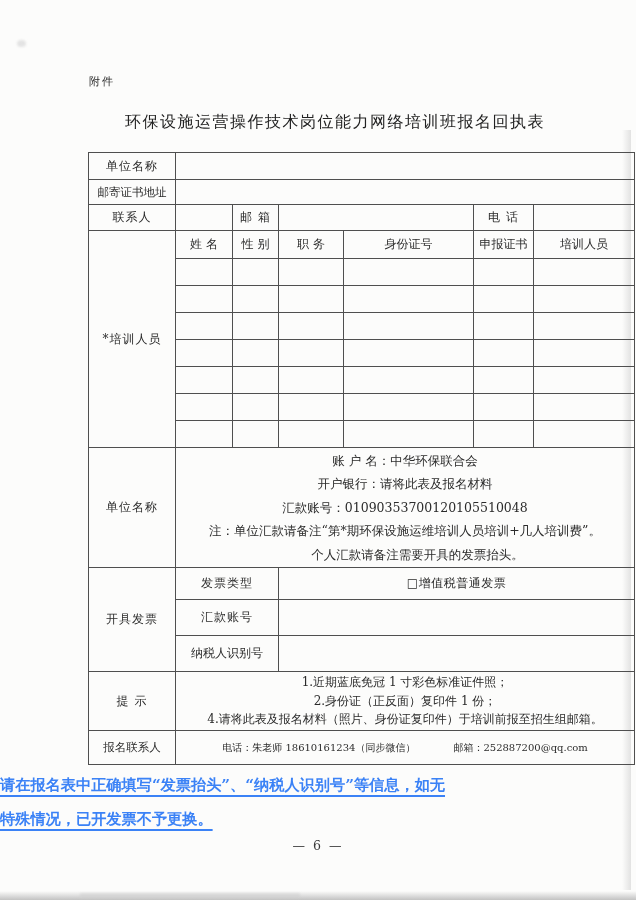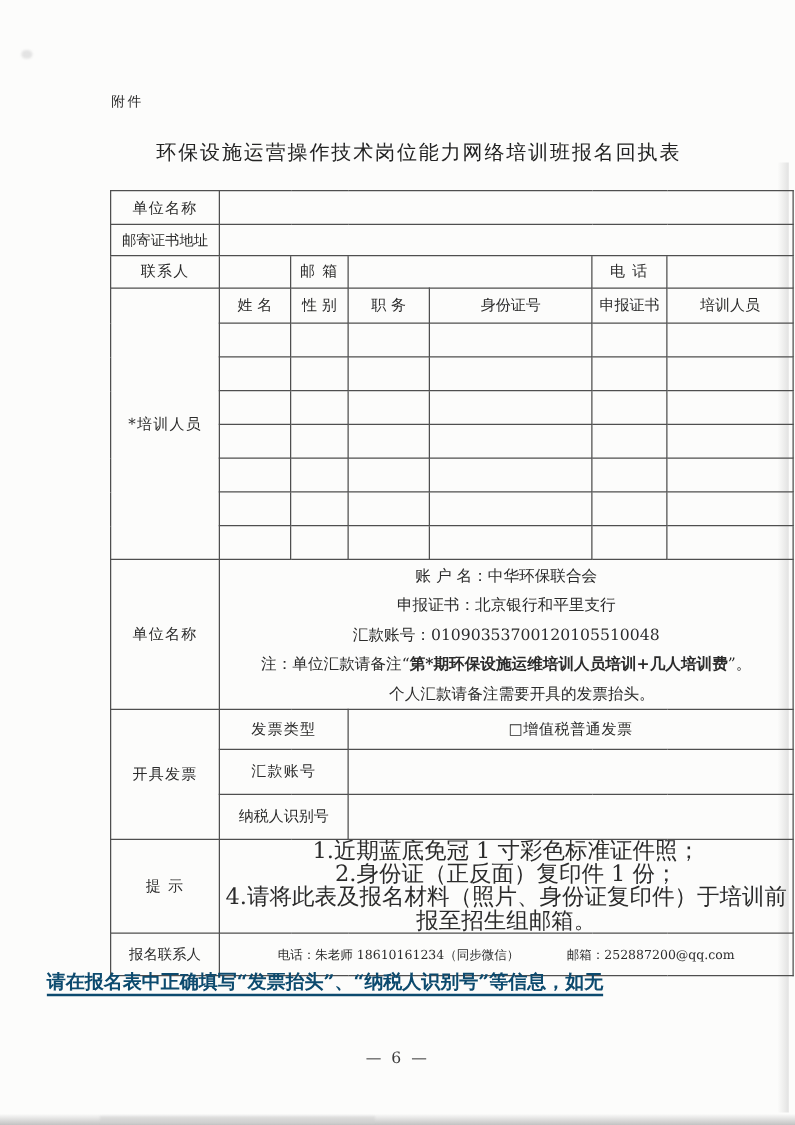--- a/index.html
+++ b/index.html
@@ -35,28 +35,28 @@
     border:1px solid #4f4f4f;
     padding:0 4px;
     overflow:hidden;
     text-align:center;
     vertical-align:middle;
   }
   td.lbl{letter-spacing:1px;}
   td.small-lbl{font-size:11.5px;letter-spacing:0;padding:0 1px;}
   .remit{padding:6px 4px 4px 10px;line-height:23.5px;font-size:12.5px;text-align:left;}
   .remit .indent{padding-left:2em;}
-  .remit b{font-weight:700;}
-  .tips-cell{padding:3px 6px;line-height:18.5px;font-size:18px;text-align:left;}
+  .remit b{font-weight:400;}
+  .tips-cell{padding:3px 6px;line-height:18.5px;font-size:12px;text-align:left;}
   .contact-cell{text-align:left;padding-left:8px;font-size:10px;}
   .contact-cell .gap{display:inline-block;width:38px;}
   .chkline{letter-spacing:.5px;}
 
-  .footer-note{position:absolute;left:0;top:768px;width:520px;text-align:center;
-    font-weight:700;font-size:15.2px;line-height:34px;color:#0c4a6e;}
+  .footer-note{position:absolute;left:0;top:768px;width:520px;text-align:left;
+    font-weight:700;font-size:15.2px;line-height:34px;color:#3b82f6;}
   .footer-note .u{text-decoration:underline;text-underline-offset:5px;
     text-decoration-thickness:1.5px;}
   .page-num{position:absolute;left:0;top:838px;width:636px;text-align:center;
     font-size:12.5px;letter-spacing:2px;color:#3a3a3a;}
 </style>
 </head>
 <body>
 
 <div class="doc">
   <div class="smudge"></div>
@@ -162,21 +162,21 @@
           <td></td>
           <td></td>
           <td></td>
           <td></td>
       </tr>
 
       <tr style="height:120px">
         <td class="lbl">单位名称</td>
         <td colspan="6" class="remit">
           <div>账 户 名：中华环保联合会</div>
-          <div>申报证书：北京银行和平里支行</div>
+          <div>开户银行：请将此表及报名材料</div>
           <div>汇款账号：01090353700120105510048</div>
           <div><span>注：单位汇款请备注“</span><b>第*期环保设施运维培训人员培训+几人培训费</b><span>”。</span></div>
           <div class="indent">个人汇款请备注需要开具的发票抬头。</div>
         </td>
       </tr>
 
       <tr style="height:32px">
         <td rowspan="3" class="lbl">开具发票</td>
         <td colspan="2" class="lbl">发票类型</td>
         <td colspan="4" class="chkline"><span>□</span><span>增值税普通发票</span></td>
@@ -203,16 +203,17 @@
         <td class="small-lbl">报名联系人</td>
         <td colspan="6" class="contact-cell">
           <span>电话：朱老师 18610161234（同步微信）</span><span class="gap"></span><span>邮箱：252887200@qq.com</span>
         </td>
       </tr>
     </tbody>
   </table>
 
   <div class="footer-note">
     <div><span class="u">请在报名表中正确填写“发票抬头”、“纳税人识别号”等信息，如无</span></div>
+    <div><span class="u">特殊情况，已开发票不予更换。</span></div>
   </div>
 
   <div class="page-num">— 6 —</div>
 </div>
 
 </body></html>

